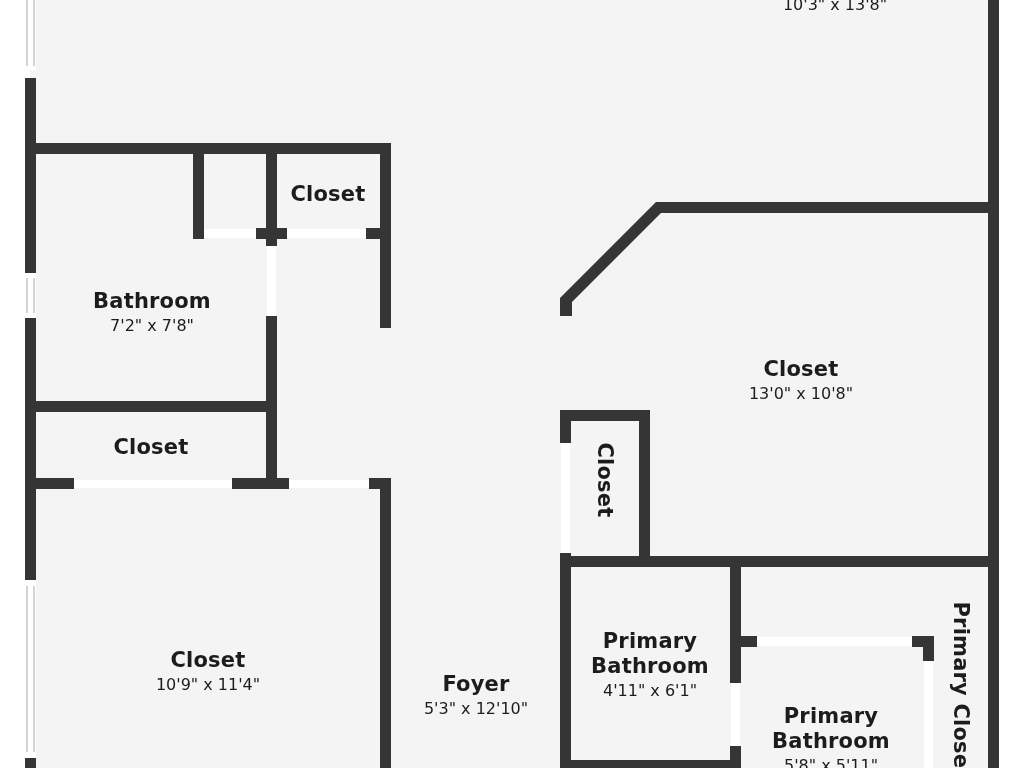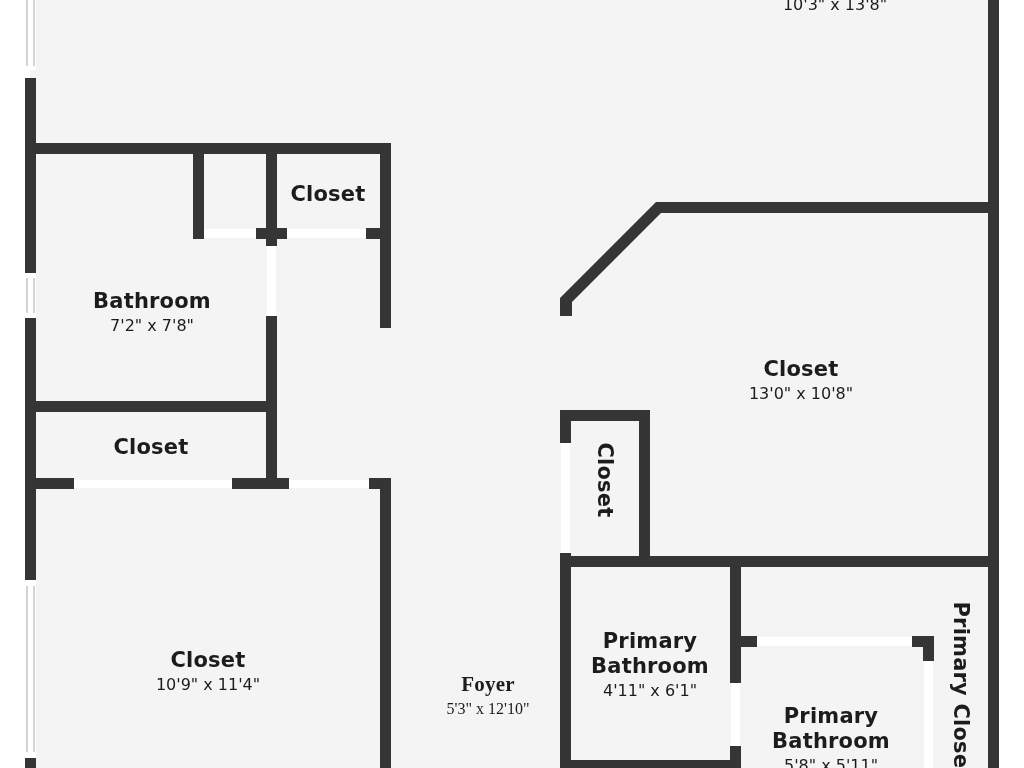--- a/index.html
+++ b/index.html
@@ -120,21 +120,21 @@
 
 <div class="room-label" style="left:151px; top:448px;">
   <span class="room-name">Closet</span>
 </div>
 
 <div class="room-label" style="left:208px; top:671px;">
   <span class="room-name">Closet</span>
   <span class="room-dim">10'9" x 11'4"</span>
 </div>
 
-<div class="room-label" style="left:488px; top:695px;font-family:Liberation Serif, serif;">
+<div class="room-label" style="left:476px; top:695px;">
   <span class="room-name">Foyer</span>
   <span class="room-dim">5'3" x 12'10"</span>
 </div>
 
 <div class="room-label" style="left:801px; top:380px;">
   <span class="room-name">Closet</span>
   <span class="room-dim">13'0" x 10'8"</span>
 </div>
 
 <div class="room-label vertical" style="left:604px; top:480px;">

